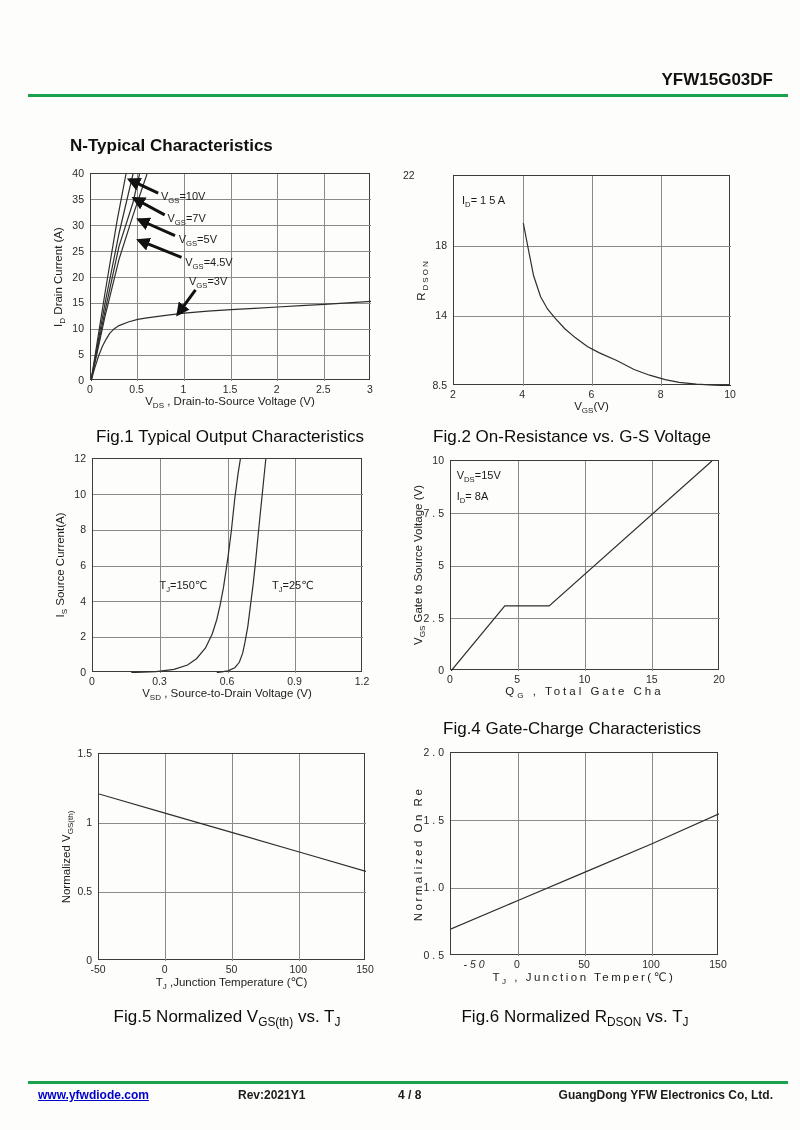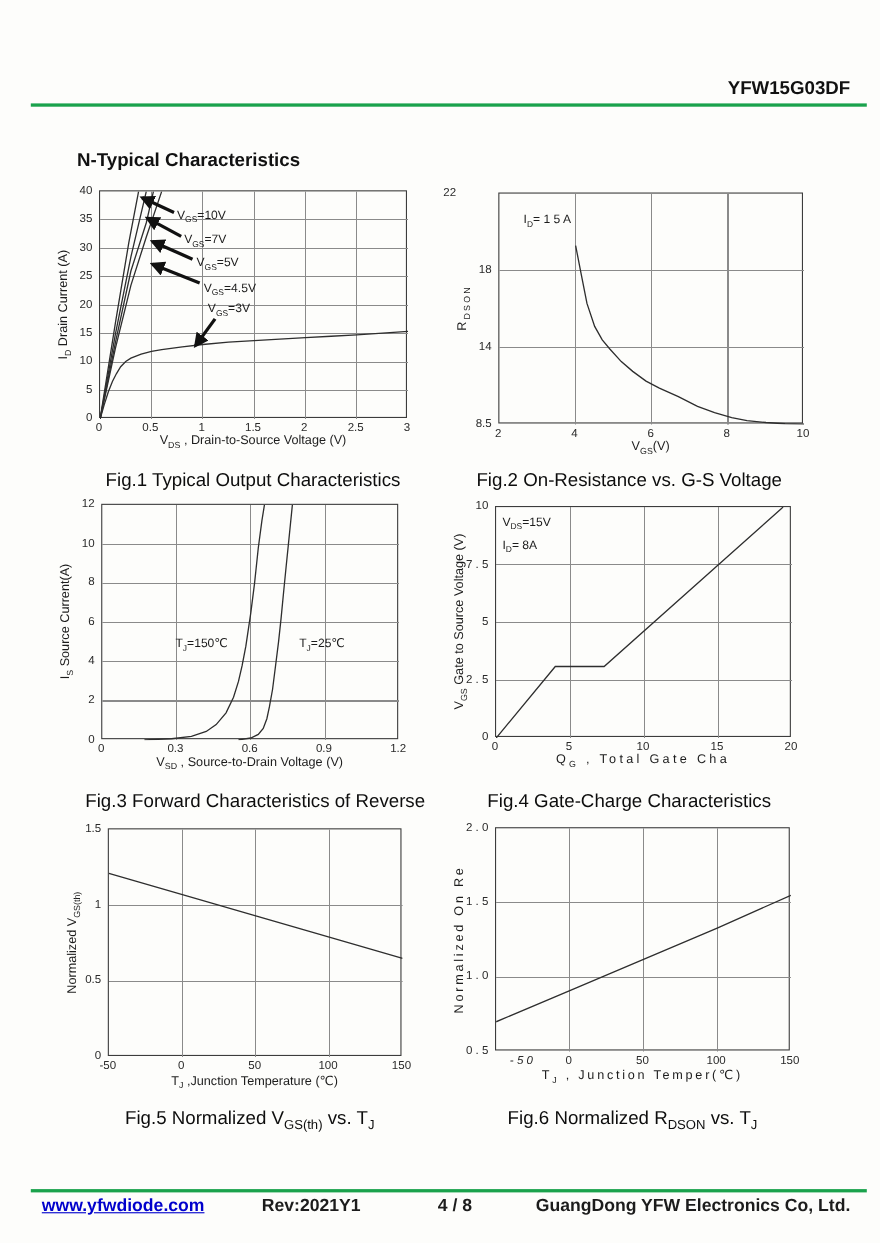--- a/index.html
+++ b/index.html
@@ -30,21 +30,21 @@
   .plot .curves polyline{fill:none;stroke:#2e2e2e;stroke-width:1.2;}
   .plot .arrows line{stroke:#111;stroke-width:3;}
   .plot marker path{fill:#111;}
   .tick{position:absolute;font-size:10.5px;color:#2a2a2a;white-space:nowrap;}
   .axtitle{position:absolute;font-size:11.5px;color:#1c1c1c;white-space:nowrap;}
   .clabel{position:absolute;font-size:11px;color:#1c1c1c;white-space:nowrap;}
   .caption{position:absolute;font-size:17px;font-weight:normal;color:#0d0d0d;white-space:nowrap;
     transform:translateX(-50%);}
   sub{font-size:70%;line-height:0;}
   
-  .footer-item{position:absolute;top:1088px;font-size:16px;font-weight:bold;color:#1c1c1c;white-space:nowrap;}
+  .footer-item{position:absolute;top:1088px;font-size:12px;font-weight:bold;color:#1c1c1c;white-space:nowrap;}
   .footer-link{left:38px;color:#0000cc;text-decoration:underline;cursor:pointer;}
   .footer-rev{left:238px;}
   .footer-page{left:398px;}
   .footer-company{right:27px;}
 </style>
 </head>
 <body>
 
 <div id="page">
 
@@ -131,21 +131,21 @@
             <line x1="207.8" y1="0" x2="207.8" y2="210"></line>
             <line x1="0" y1="70.0" x2="277" y2="70.0"></line>
             <line x1="0" y1="140.0" x2="277" y2="140.0"></line>
           </g>
           <g class="curves">
             <polyline points="69.3,47.2 74.4,73.5 79.6,99.8 86.6,120.7 93.5,133.0 100.4,141.3 110.8,152.7 121.2,161.6 133.3,170.5 145.4,176.9 162.7,184.5 180.1,193.5 195.6,199.2 211.2,203.6 225.1,206.4 242.4,208.1 259.7,209.2 277.0,209.7"></polyline>
           </g>
           <g class="arrows"></g>
         </svg>
       </div>
-      <div class="clabel" style="position: absolute; left: 476px; top: 199.5px; transform: translateY(-50%);">I<sub>D</sub>= 1 5 A</div>
+      <div class="clabel" style="position: absolute; left: 462px; top: 199.5px; transform: translateY(-50%);">I<sub>D</sub>= 1 5 A</div>
       <div class="tick" style="position: absolute; left: 453px; top: 388px; transform: translateX(-50%);">2</div>
       <div class="tick" style="position: absolute; left: 522.25px; top: 388px; transform: translateX(-50%);">4</div>
       <div class="tick" style="position: absolute; left: 591.5px; top: 388px; transform: translateX(-50%);">6</div>
       <div class="tick" style="position: absolute; left: 660.75px; top: 388px; transform: translateX(-50%);">8</div>
       <div class="tick" style="position: absolute; left: 730px; top: 388px; transform: translateX(-50%);">10</div>
       <div class="tick" style="position: absolute; left: 403px; top: 379px; width: 44px; text-align: right;">8.5</div>
       <div class="tick" style="position: absolute; left: 403px; top: 309px; width: 44px; text-align: right;">14</div>
       <div class="tick" style="position: absolute; left: 403px; top: 239px; width: 44px; text-align: right;">18</div>
       <div class="tick" style="position: absolute; left: 403px; top: 169px; width: 44px; ">22</div>
       <div class="axtitle" style="position: absolute; left: 591.5px; top: 400px; transform: translateX(-50%); letter-spacing: 0px;">V<sub>GS</sub>(V)</div>
@@ -184,21 +184,20 @@
       <div class="tick" style="position: absolute; left: 362px; top: 675px; transform: translateX(-50%);">1.2</div>
       <div class="tick" style="position: absolute; left: 42px; top: 666px; width: 44px; text-align: right;">0</div>
       <div class="tick" style="position: absolute; left: 42px; top: 630.333px; width: 44px; text-align: right;">2</div>
       <div class="tick" style="position: absolute; left: 42px; top: 594.667px; width: 44px; text-align: right;">4</div>
       <div class="tick" style="position: absolute; left: 42px; top: 559px; width: 44px; text-align: right;">6</div>
       <div class="tick" style="position: absolute; left: 42px; top: 523.333px; width: 44px; text-align: right;">8</div>
       <div class="tick" style="position: absolute; left: 42px; top: 487.667px; width: 44px; text-align: right;">10</div>
       <div class="tick" style="position: absolute; left: 42px; top: 452px; width: 44px; text-align: right;">12</div>
       <div class="axtitle" style="position: absolute; left: 227px; top: 687px; transform: translateX(-50%); letter-spacing: 0px;">V<sub>SD</sub> , Source-to-Drain Voltage (V)</div>
       <div class="axtitle" style="position: absolute; left: 60px; top: 565px; transform: translate(-50%, -50%) rotate(-90deg); letter-spacing: 0px;">I<sub>S</sub> Source Current(A)</div>
-      <div class="caption" style="position: absolute; left: 232px; top: 719px;">Fig.3 Forward Characteristics of Reverse</div>
       <div class="plot" style="position: absolute; left: 450px; top: 460px; width: 269px; height: 210px;">
         <svg width="269" height="210">
           <defs>
             <marker id="ah-fig4" markerWidth="4.5" markerHeight="4.5" refX="3.6" refY="2.25" orient="auto">
               <path d="M0,0L4.5,2.25L0,4.5z"></path>
             </marker>
           </defs>
           <g class="grid">
             <line x1="67.3" y1="0" x2="67.3" y2="210"></line>
             <line x1="134.5" y1="0" x2="134.5" y2="210"></line>

